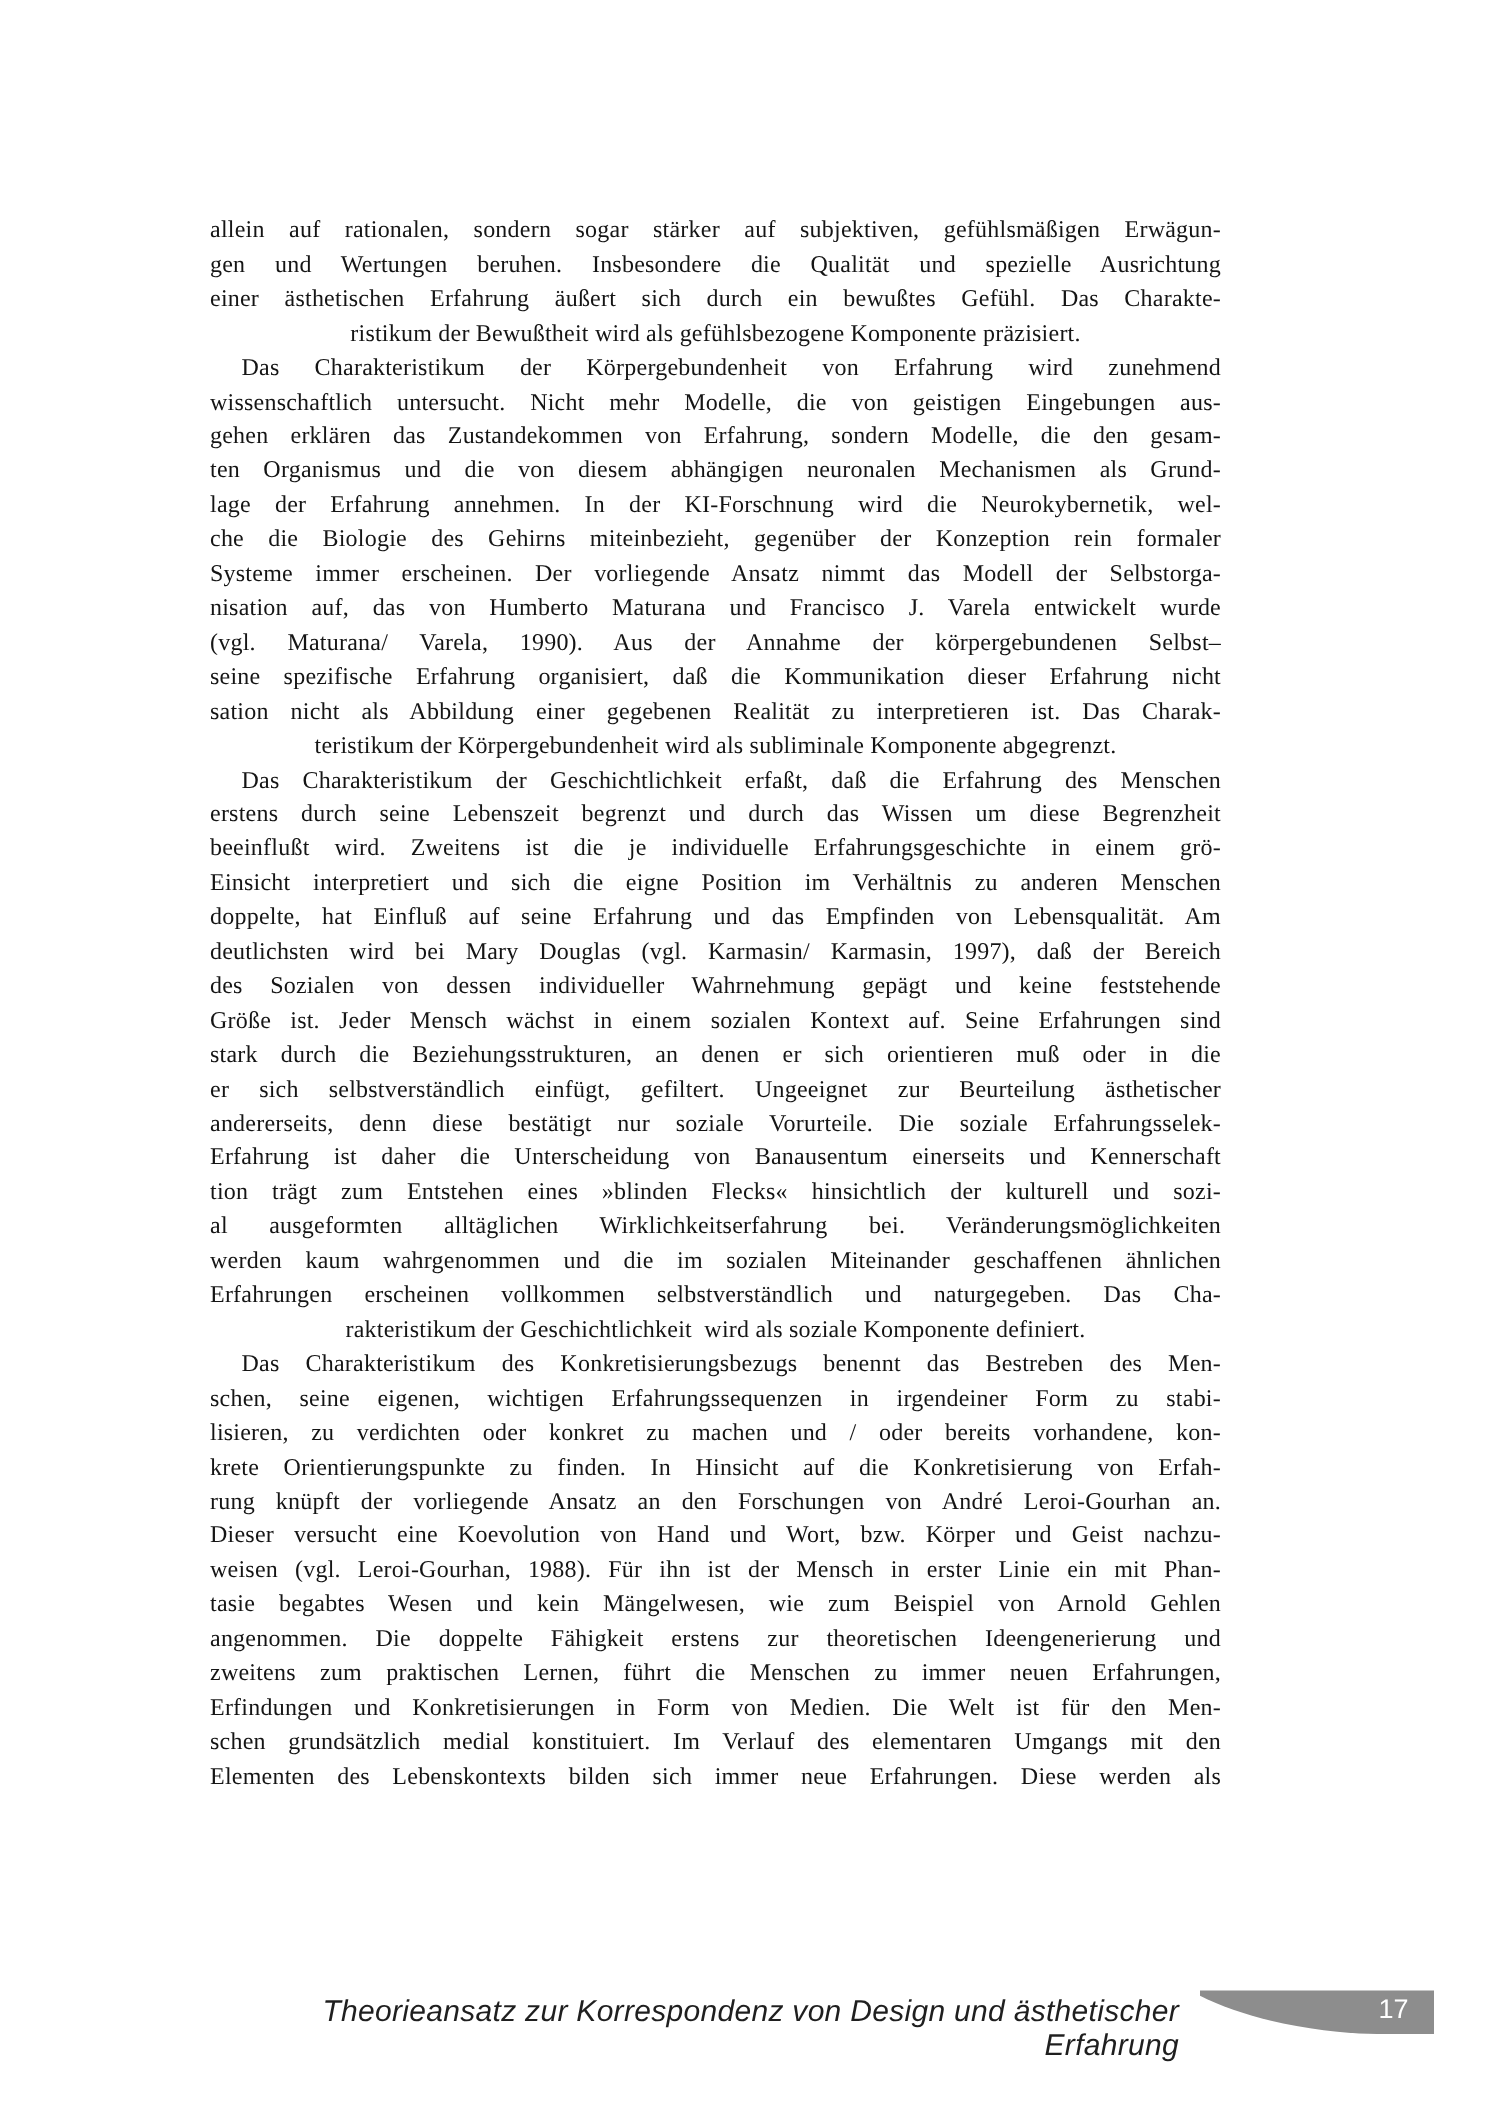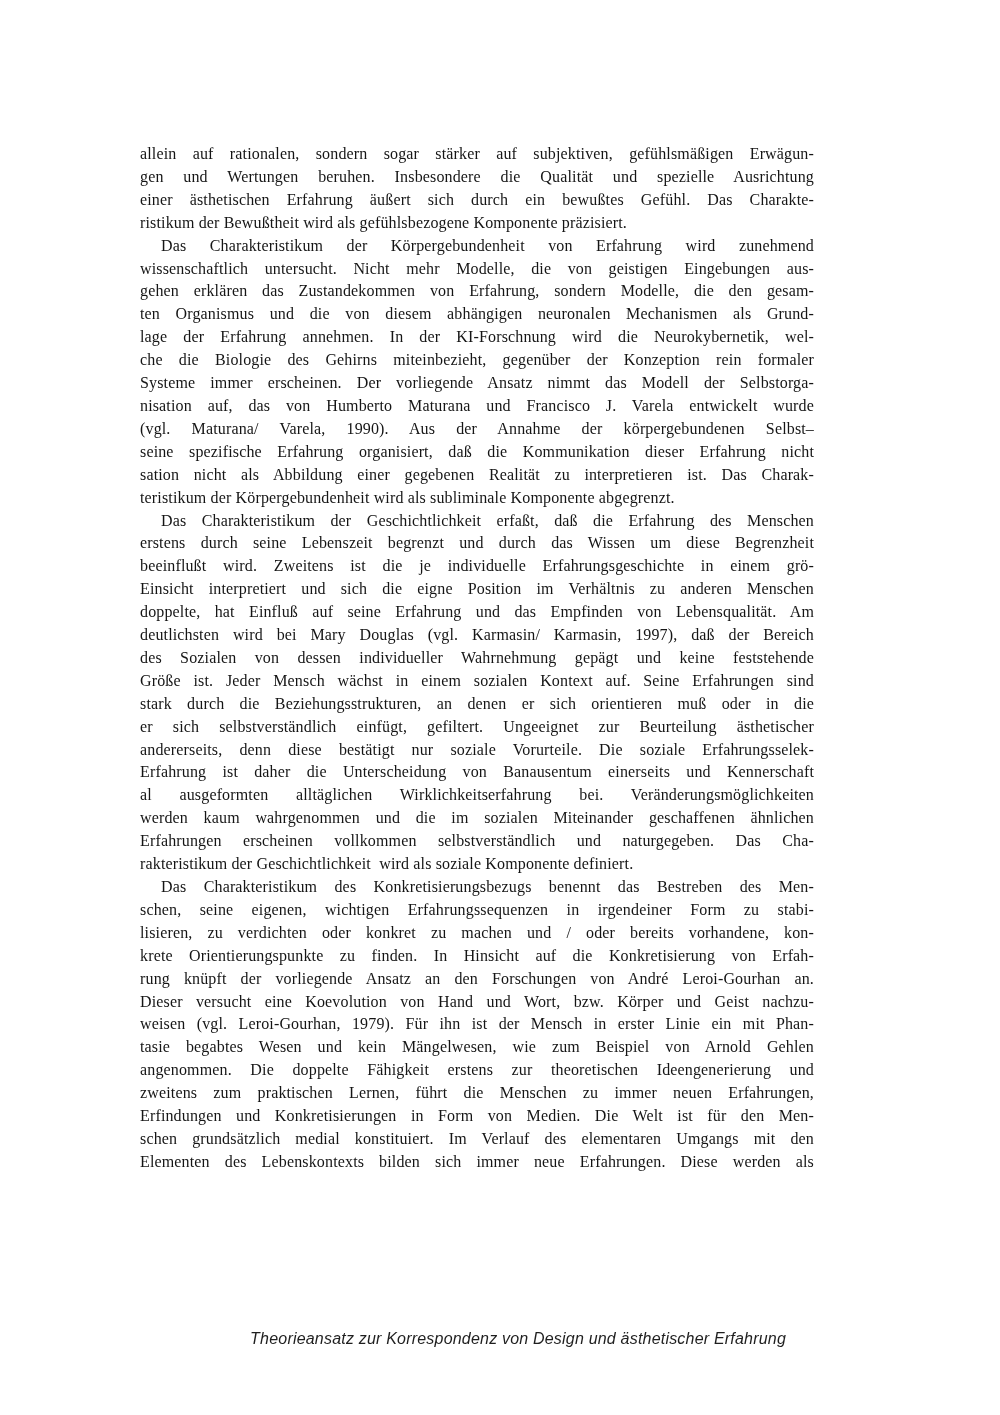--- a/index.html
+++ b/index.html
@@ -18,31 +18,31 @@
   .text-block {
     position: absolute;
     left: 140px; top: 143px;
     width: 674px;
     color: #151515;
     font-size: 16px;
     line-height: 22.9px;
     letter-spacing: 0.15px;
   }
   .paragraph { margin: 0; }
-  .line { text-align: left; white-space: normal; }
+  .line { text-align: center; white-space: normal; }
   .line.just { text-align: justify; text-align-last: justify; }
   .line.indent { text-indent: 21px; }
   .footer-title {
     position: absolute;
     left: 140px; top: 1330px;
     width: 646px;
     text-align: right;
     font-family: "Liberation Sans", sans-serif;
     font-style: italic;
-    font-size: 16px;
+    font-size: 20px;
     color: #1f1f1f;
     letter-spacing: 0.2px;
   }
   .page-tab {
     position: absolute;
     left: 800px; top: 1325px;
     width: 156px; height: 40px;
   }
   .page-tab svg { display: block; }
   .page-tab text {
@@ -83,38 +83,45 @@
         <div class="line just">beeinflußt wird. Zweitens ist die je individuelle Erfahrungsgeschichte in einem grö-</div>
         <div class="line just">Einsicht interpretiert und sich die eigne Position im Verhältnis zu anderen Menschen</div>
         <div class="line just">doppelte, hat Einfluß auf seine Erfahrung und das Empfinden von Lebensqualität. Am</div>
         <div class="line just">deutlichsten wird bei Mary Douglas (vgl. Karmasin/ Karmasin, 1997), daß der Bereich</div>
         <div class="line just">des Sozialen von dessen individueller Wahrnehmung gepägt und keine feststehende</div>
         <div class="line just">Größe ist. Jeder Mensch wächst in einem sozialen Kontext auf. Seine Erfahrungen sind</div>
         <div class="line just">stark durch die Beziehungsstrukturen, an denen er sich orientieren muß oder in die</div>
         <div class="line just">er sich selbstverständlich einfügt, gefiltert. Ungeeignet zur Beurteilung ästhetischer</div>
         <div class="line just">andererseits, denn diese bestätigt nur soziale Vorurteile. Die soziale Erfahrungsselek-</div>
         <div class="line just">Erfahrung ist daher die Unterscheidung von Banausentum einerseits und Kennerschaft</div>
+        <div class="line just">tion trägt zum Entstehen eines »blinden Flecks« hinsichtlich der kulturell und sozi-</div>
         <div class="line just">al ausgeformten alltäglichen Wirklichkeitserfahrung bei. Veränderungsmöglichkeiten</div>
         <div class="line just">werden kaum wahrgenommen und die im sozialen Miteinander geschaffenen ähnlichen</div>
         <div class="line just">Erfahrungen erscheinen vollkommen selbstverständlich und naturgegeben. Das Cha-</div>
         <div class="line">rakteristikum der Geschichtlichkeit&nbsp; wird als soziale Komponente definiert.</div>
       </div>
       <div class="paragraph">
         <div class="line just indent">Das Charakteristikum des Konkretisierungsbezugs benennt das Bestreben des Men-</div>
         <div class="line just">schen, seine eigenen, wichtigen Erfahrungssequenzen in irgendeiner Form zu stabi-</div>
         <div class="line just">lisieren, zu verdichten oder konkret zu machen und / oder bereits vorhandene, kon-</div>
         <div class="line just">krete Orientierungspunkte zu finden. In Hinsicht auf die Konkretisierung von Erfah-</div>
         <div class="line just">rung knüpft der vorliegende Ansatz an den Forschungen von André Leroi-Gourhan an.</div>
         <div class="line just">Dieser versucht eine Koevolution von Hand und Wort, bzw. Körper und Geist nachzu-</div>
-        <div class="line just">weisen (vgl. Leroi-Gourhan, 1979). Für ihn ist der Mensch in erster Linie ein mit Phan-</div>
+        <div class="line just">weisen (vgl. Leroi-Gourhan, 1988). Für ihn ist der Mensch in erster Linie ein mit Phan-</div>
         <div class="line just">tasie begabtes Wesen und kein Mängelwesen, wie zum Beispiel von Arnold Gehlen</div>
         <div class="line just">angenommen. Die doppelte Fähigkeit erstens zur theoretischen Ideengenerierung und</div>
         <div class="line just">zweitens zum praktischen Lernen, führt die Menschen zu immer neuen Erfahrungen,</div>
         <div class="line just">Erfindungen und Konkretisierungen in Form von Medien. Die Welt ist für den Men-</div>
         <div class="line just">schen grundsätzlich medial konstituiert. Im Verlauf des elementaren Umgangs mit den</div>
         <div class="line just">Elementen des Lebenskontexts bilden sich immer neue Erfahrungen. Diese werden als</div>
       </div>
     </main>
 
   <div class="footer-title">Theorieansatz zur Korrespondenz von Design und ästhetischer Erfahrung</div>
 
+  <div class="page-tab">
+    <svg width="156" height="40" viewBox="0 0 156 40" xmlns="http://www.w3.org/2000/svg">
+      <path id="tab-shape" d="M 0 2 L 156 2 L 156 31 L 118 31 C 78 30.5 30 21 0 5.5 Z" fill="#8d8d8d"></path>
+      <text x="129" y="20.5" text-anchor="middle" fill="#ffffff">17</text>
+    </svg>
+  </div>
 
 </div>
 
 </body></html>

